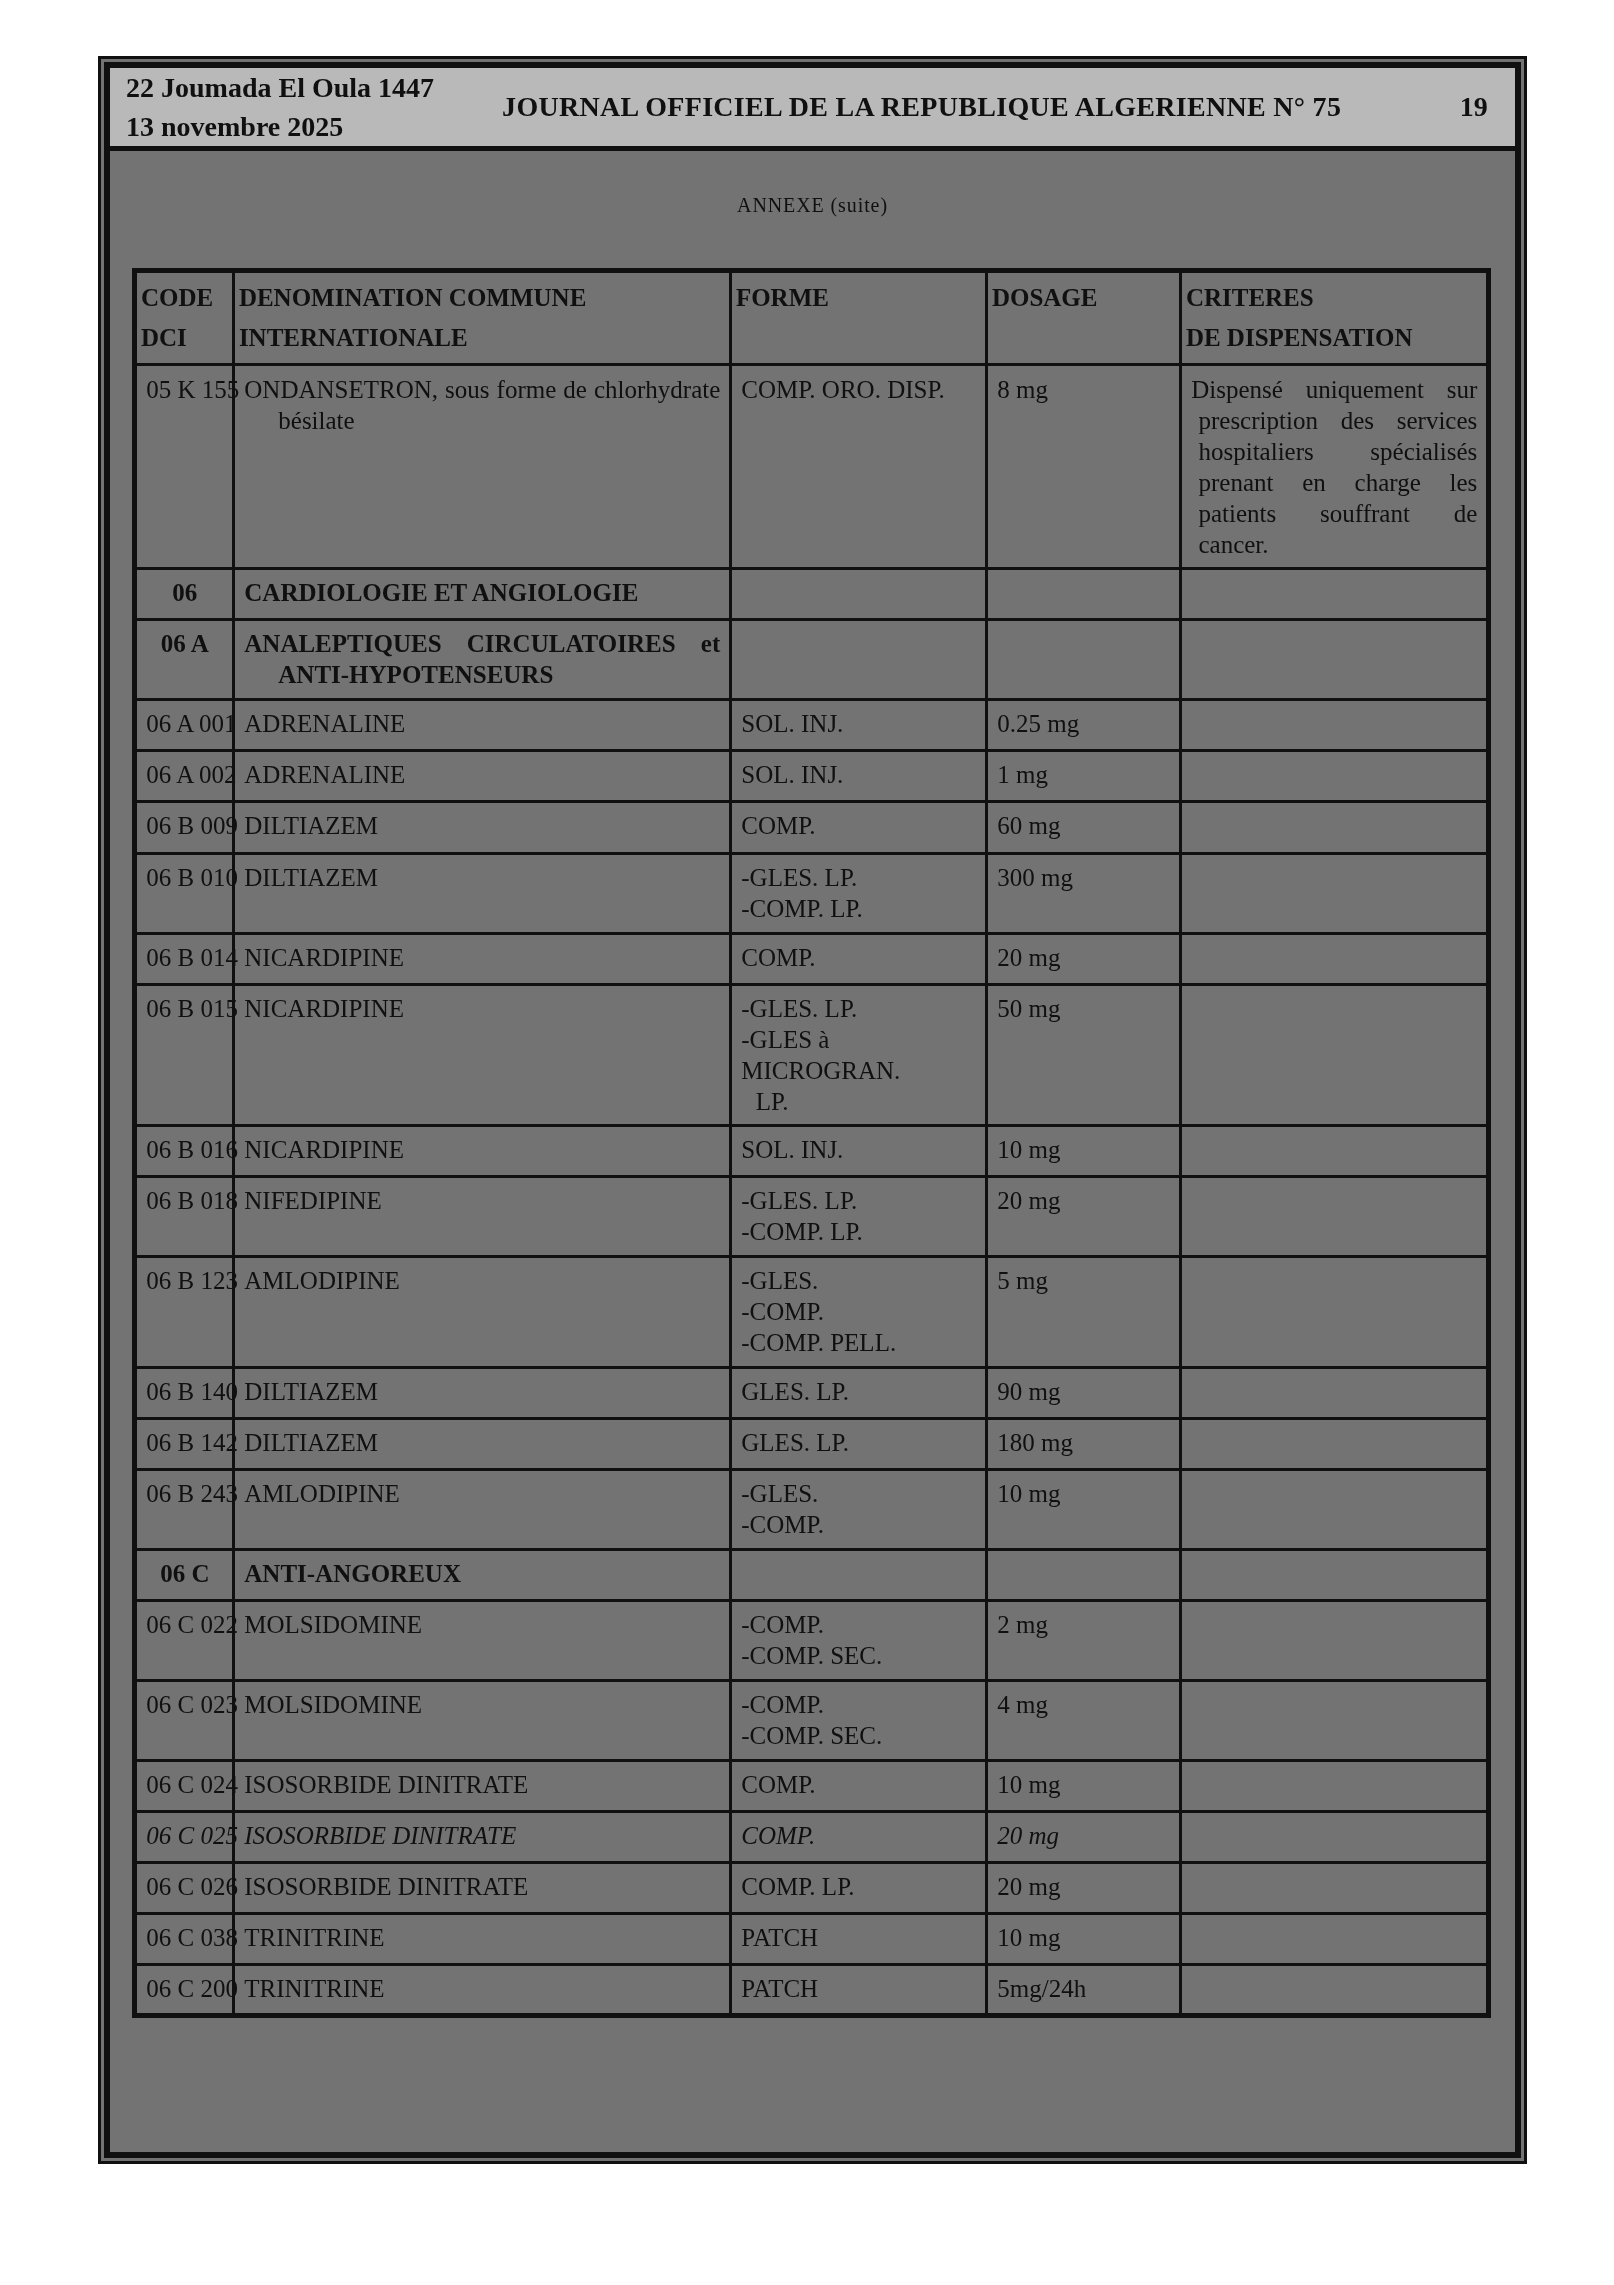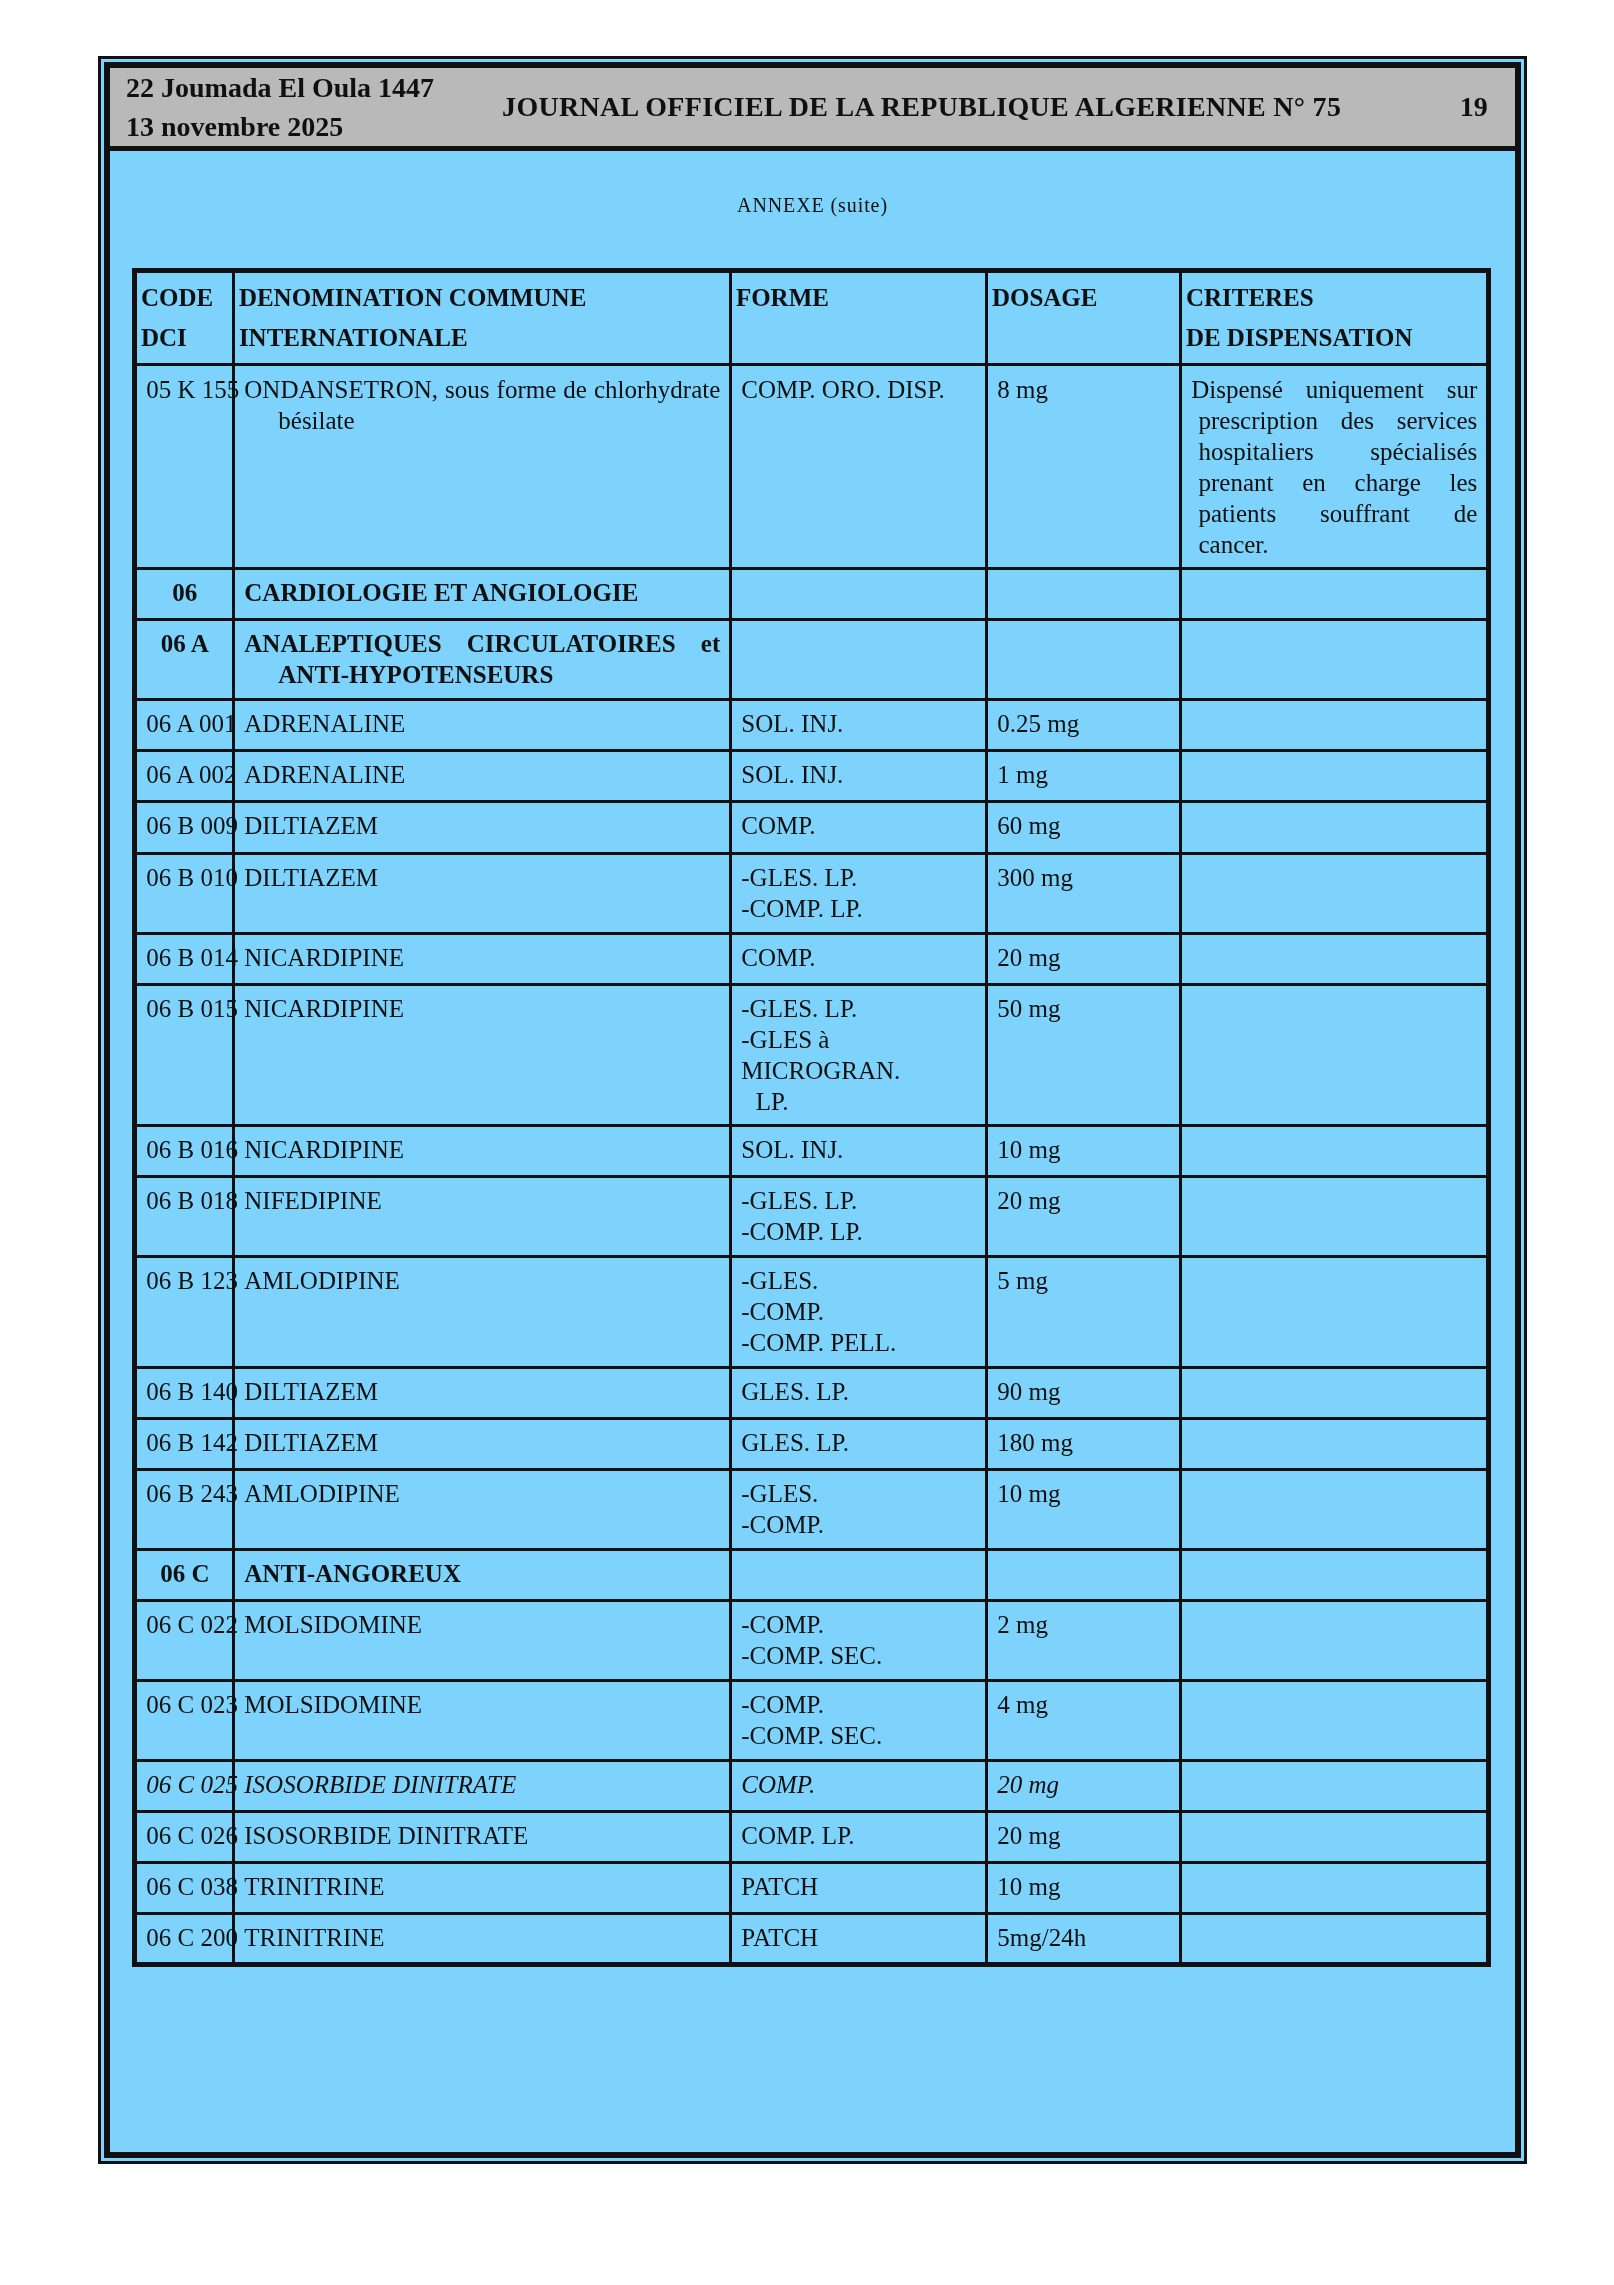--- a/index.html
+++ b/index.html
@@ -4,21 +4,21 @@
 <style>
   html,body{margin:0;padding:0;}
   body{
     width:1615px;height:2285px;position:relative;
     background:#ffffff;color:#101010;
     font-family:"Liberation Serif","DejaVu Serif",serif;
     overflow:hidden;
   }
   .frame-outer{
     position:absolute;left:98px;top:56px;width:1429px;height:2108px;
-    border:3.6px solid #101010;padding:2.7px;box-sizing:border-box;background:#7dd3fc;
+    border:3.6px solid #101010;padding:2.7px;box-sizing:border-box;background:#737373;
   }
   .frame-inner{
     width:100%;height:100%;border:6.3px solid #101010;box-sizing:border-box;overflow:hidden;
   }
   .masthead{
     display:flex;align-items:center;height:83px;background:#b9b9b9;
     border-bottom:5.4px solid #101010;box-sizing:border-box;
     font-weight:bold;font-size:28px;
   }
   .masthead .dates{width:285px;padding-left:16.3px;line-height:39px;white-space:nowrap;flex:0 0 auto;}
@@ -298,20 +298,31 @@
             <td class="name">
               <div>MOLSIDOMINE</div>
             </td>
             <td class="forme">
               <div>-COMP.</div>
               <div>-COMP. SEC.</div>
             </td>
             <td class="dosage">4 mg</td>
             <td class="criteres"></td>
           </tr>
+          <tr style="height: 51px;">
+            <td class="code">06 C 024</td>
+            <td class="name">
+              <div>ISOSORBIDE DINITRATE</div>
+            </td>
+            <td class="forme">
+              <div>COMP.</div>
+            </td>
+            <td class="dosage">10 mg</td>
+            <td class="criteres"></td>
+          </tr>
           <tr style="height: 51px; font-style: italic;">
             <td class="code">06 C 025</td>
             <td class="name">
               <div>ISOSORBIDE DINITRATE</div>
             </td>
             <td class="forme">
               <div>COMP.</div>
             </td>
             <td class="dosage">20 mg</td>
             <td class="criteres"></td>

